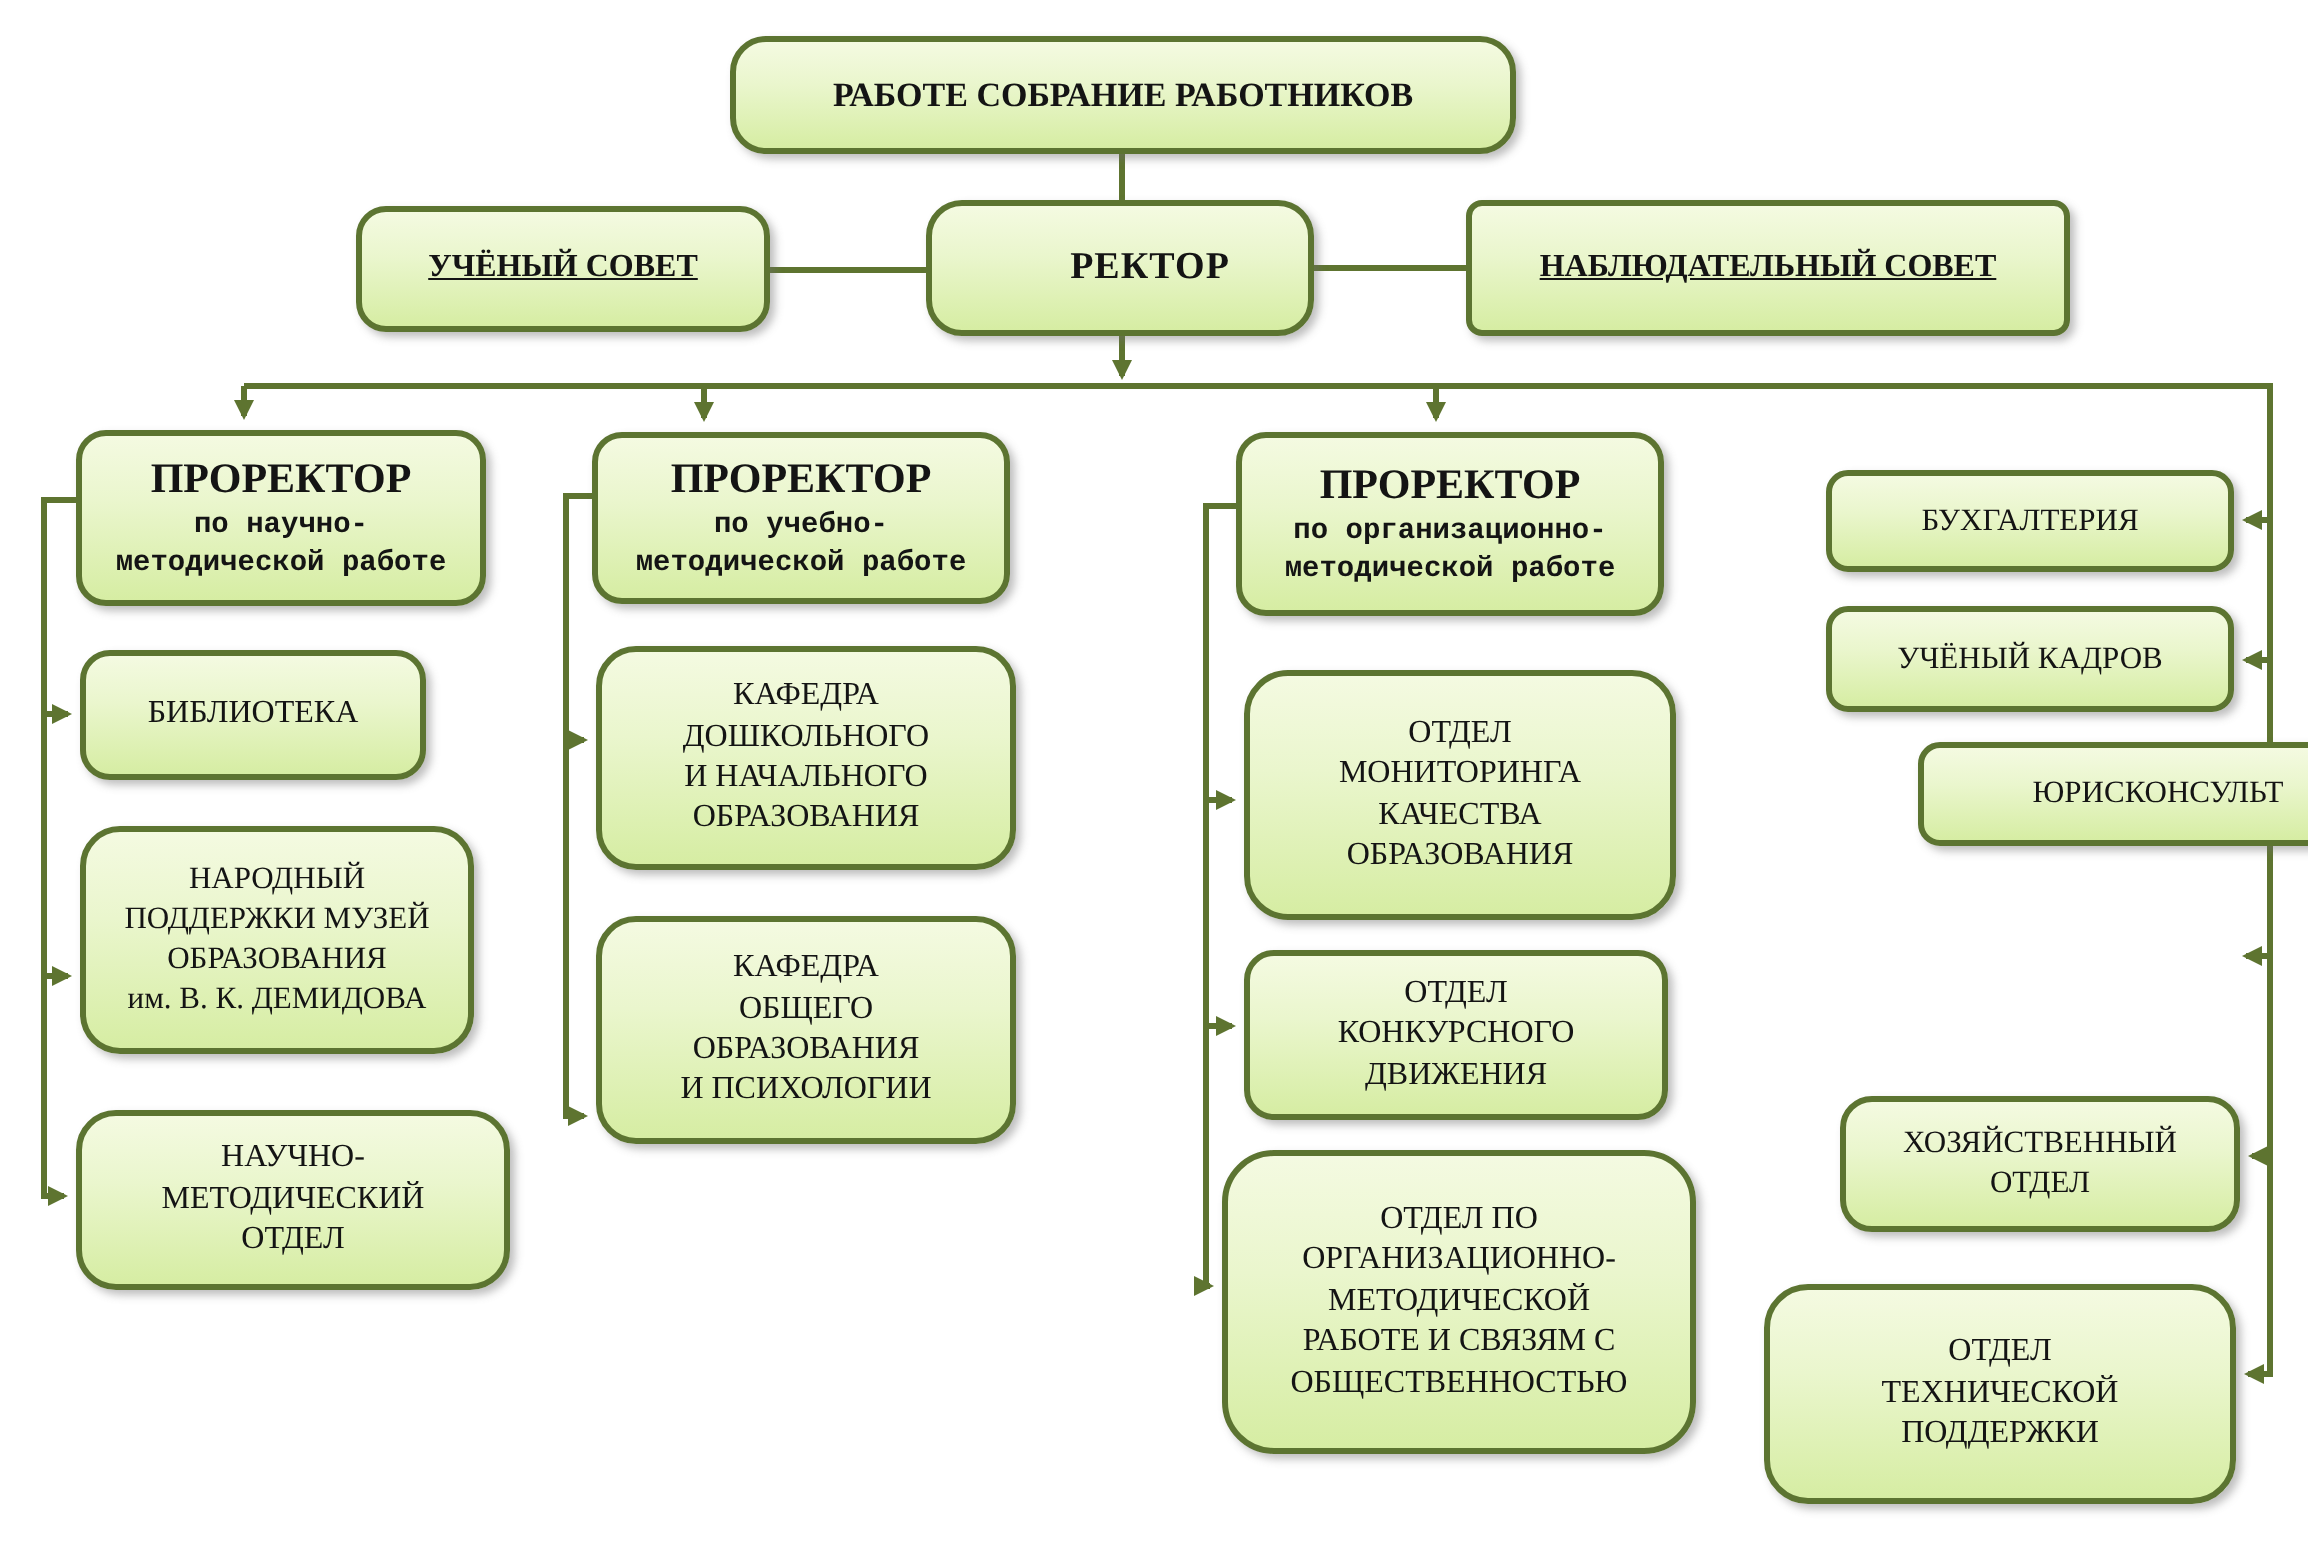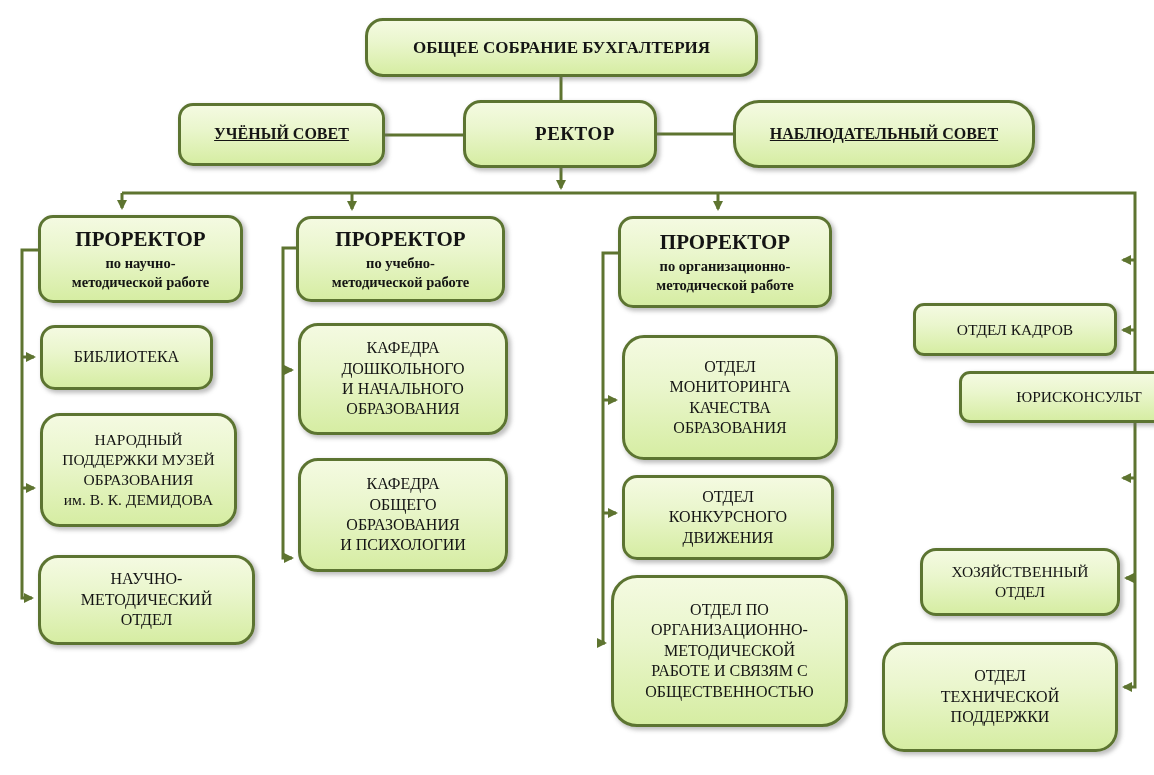--- a/index.html
+++ b/index.html
@@ -28,21 +28,21 @@
     line-height:1.28;
     padding:2px 6px;
   }
   .bold{font-weight:700;}
   .fs19{font-size:19px;letter-spacing:.5px;}
   .fs17{font-size:17px;}
   .fs16b{font-size:16px;font-weight:700;text-decoration:underline;}
   .fs16{font-size:16px;}
   .fs15{font-size:15.5px;}
   .hdr-title{font-size:21px;font-weight:700;line-height:1.3;}
-  .hdr-sub{font-size:14.5px;font-weight:700;line-height:1.32;}
+  .hdr-sub{font-size:14.5px;font-weight:700;line-height:1.32;font-family:Liberation Mono, monospace;}
 </style>
 </head>
 <body>
 
 <div id="canvas">
 
   <svg id="connectors" viewBox="0 0 1154 775" xmlns="http://www.w3.org/2000/svg">
     <defs>
       <marker id="arr" viewBox="0 0 12 12" refX="9" refY="6" markerWidth="12" markerHeight="12" markerUnits="userSpaceOnUse" orient="auto">
         <path d="M1,1 L11,6 L1,11 Z" fill="#5e7430"></path>
@@ -75,27 +75,27 @@
       <path d="M603,513 H616" marker-end="url(#arr)"></path>
 
       <path d="M1135,260 H1123" marker-end="url(#arr)"></path>
       <path d="M1135,330 H1123" marker-end="url(#arr)"></path>
       <path d="M1135,397 H1123" marker-end="url(#arr)"></path>
       <path d="M1135,478 H1123" marker-end="url(#arr)"></path>
       <path d="M1135,578 H1126" marker-end="url(#arr)"></path>
     </g>
   </svg>
 
-  <div class="node bold fs17" style="left:365px;top:18px;width:393px;height:59px;border-radius:18px;">ОБЩЕЕ СОБРАНИЕ БУХГАЛТЕРИЯ</div>
+  <div class="node bold fs17" style="left:365px;top:18px;width:393px;height:59px;border-radius:18px;">РАБОТЕ СОБРАНИЕ РАБОТНИКОВ</div>
 
   <div class="node fs16b" style="left:178px;top:103px;width:207px;height:63px;">УЧЁНЫЙ СОВЕТ</div>
 
   <div class="node bold fs19" style="left:463px;top:100px;width:194px;height:68px;border-radius:18px;padding-left:36px;">РЕКТОР</div>
 
-  <div class="node fs16b" style="left:733px;top:100px;width:302px;height:68px;border-radius:26px;">НАБЛЮДАТЕЛЬНЫЙ СОВЕТ</div>
+  <div class="node fs16b" style="left:733px;top:100px;width:302px;height:68px;border-radius:8px;">НАБЛЮДАТЕЛЬНЫЙ СОВЕТ</div>
 
   <div class="node" style="left:38px;top:215px;width:205px;height:88px;">
     <span class="hdr-title">ПРОРЕКТОР</span>
     <span class="hdr-sub">по научно-
 методической работе</span>
   </div>
 
   <div class="node fs16" style="left:40px;top:325px;width:173px;height:65px;">БИБЛИОТЕКА</div>
 
   <div class="node fs15" style="left:40px;top:413px;width:197px;height:114px;border-radius:20px;">НАРОДНЫЙ
@@ -137,22 +137,23 @@
   <div class="node fs16" style="left:622px;top:475px;width:212px;height:85px;">ОТДЕЛ
 КОНКУРСНОГО
 ДВИЖЕНИЯ</div>
 
   <div class="node fs16" style="left:611px;top:575px;width:237px;height:152px;border-radius:26px;">ОТДЕЛ ПО
 ОРГАНИЗАЦИОННО-
 МЕТОДИЧЕСКОЙ
 РАБОТЕ И СВЯЗЯМ С
 ОБЩЕСТВЕННОСТЬЮ</div>
 
+  <div class="node fs15" style="left:913px;top:235px;width:204px;height:51px;border-radius:11px;">БУХГАЛТЕРИЯ</div>
 
-  <div class="node fs15" style="left:913px;top:303px;width:204px;height:53px;border-radius:11px;">ОТДЕЛ КАДРОВ</div>
+  <div class="node fs15" style="left:913px;top:303px;width:204px;height:53px;border-radius:11px;">УЧЁНЫЙ КАДРОВ</div>
 
   <div class="node fs15" style="left:913px;top:371px;width:240px;height:52px;border-radius:11px;margin-left:46px;">ЮРИСКОНСУЛЬТ</div>
 
 
   <div class="node fs15" style="left:920px;top:548px;width:200px;height:68px;border-radius:16px;">ХОЗЯЙСТВЕННЫЙ
 ОТДЕЛ</div>
 
   <div class="node fs16" style="left:882px;top:642px;width:236px;height:110px;border-radius:22px;">ОТДЕЛ
 ТЕХНИЧЕСКОЙ
 ПОДДЕРЖКИ</div>

